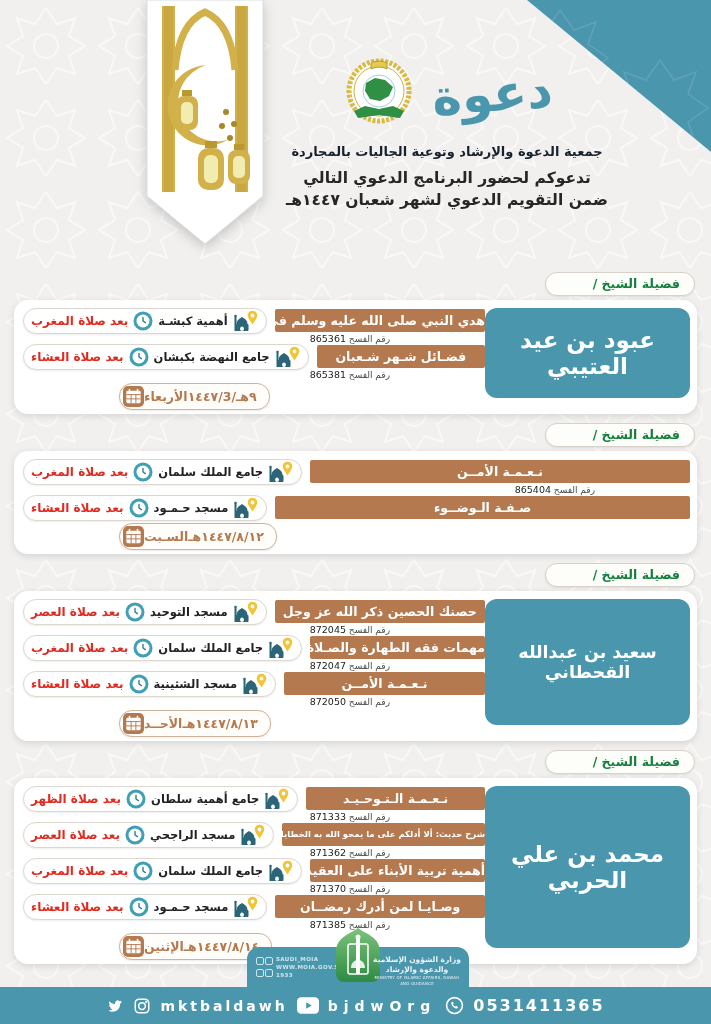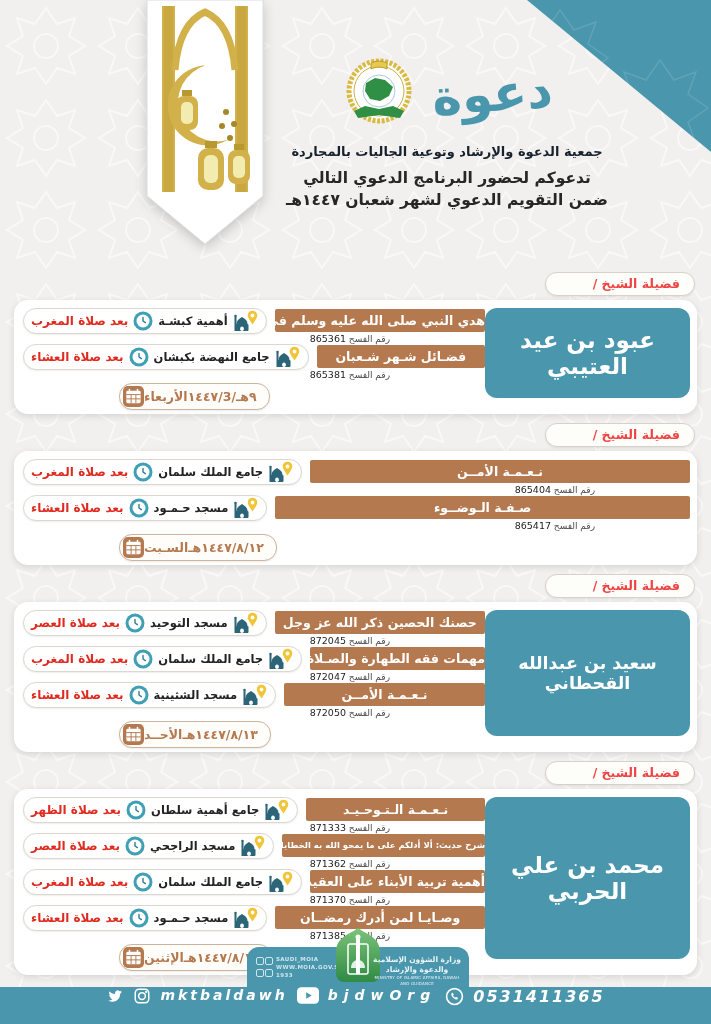--- a/index.html
+++ b/index.html
@@ -17,21 +17,21 @@
   .logo-row{display:flex;direction:ltr;justify-content:center;align-items:center;gap:16px;height:88px;}
   .dawah-word{font-size:50px;font-weight:bold;color:var(--teal,#4a96ad);
       transform:rotate(-4deg);line-height:1;letter-spacing:-2px;}
   .org-line{margin-top:6px;font-size:13px;font-weight:bold;color:#18222e;}
   .invite1{margin-top:10px;font-size:15.5px;font-weight:bold;color:#262626;}
   .invite2{margin-top:4px;font-size:15.5px;font-weight:bold;color:#262626;}
   
   .sections{position:absolute;top:272px;left:14px;right:14px;direction:rtl;}
   .sec{margin-bottom:9px;}
   .badge{display:inline-block;width:150px;box-sizing:border-box;background:#fdfdfa;
-      border:1px solid #d6d2ca;border-radius:14px;color:#ef4444;font-weight:bold;
+      border:1px solid #d6d2ca;border-radius:14px;color:#15803d;font-weight:bold;
       font-size:12.5px;padding:3px 14px 4px 26px;margin:0 2px 4px 0;
       box-shadow:0 1px 2px rgba(0,0,0,.08);}
   .card{background:#fff;border-radius:14px;padding:8px 7px 4px 9px;
       box-shadow:0 2px 7px rgba(0,0,0,.12);display:flex;}
   .name{width:205px;flex:none;background:var(--teal,#4a96ad);border-radius:12px;color:#fff;
       font-weight:bold;font-size:23px;display:flex;align-items:center;justify-content:center;
       text-align:center;margin-bottom:12px;}
   .name.long{font-size:17.5px;}
   .rows{flex:1;display:flex;flex-direction:column;min-width:0;}
   .row-top{display:flex;align-items:center;height:25px;gap:8px;}
@@ -46,21 +46,21 @@
   .time{font-size:12px;font-weight:bold;color:var(--red,#df2b20);white-space:nowrap;}
   .raqam{height:11px;line-height:11px;font-size:9px;color:#4a4a4a;text-align:right;
       padding-left:0;padding-right:95px;}
   .rnum{font-size:9.5px;color:#222;}
   .date{align-self:flex-end;margin-left:96px;margin-top:3px;direction:ltr;display:flex;
       align-items:center;background:#fffdf9;border:1px solid #cdb49c;border-radius:13px;
       padding:2px 12px 2px 3px;color:var(--brown,#b5794f);font-weight:bold;font-size:12.5px;
       box-shadow:0 1px 2px rgba(0,0,0,.08);}
   
   .footer-bar{position:absolute;left:0;right:0;bottom:0;height:37px;background:var(--teal,#4a96ad);}
-  .social{height:37px;display:flex;direction:ltr;align-items:flex-start;justify-content:center;gap:9px;color:#fff;font-style:italic;}
+  .social{height:37px;display:flex;direction:ltr;align-items:center;justify-content:center;gap:9px;color:#fff;}
   .social .txt{font-size:14px;font-weight:bold;letter-spacing:3px;}
   .social .txt.spread{letter-spacing:6px;}
   .social .txt.phone{letter-spacing:2px;font-size:16px;}
   .tab{position:absolute;bottom:37px;left:247px;width:222px;height:40px;
       background:var(--teal,#4a96ad);border-radius:12px 12px 0 0;}
   .moia-block{position:absolute;left:9px;top:8px;display:flex;gap:4px;direction:ltr;color:#cfe6ed;}
   .moia-icons{display:grid;grid-template-columns:7px 7px;grid-gap:2px;margin-top:2px;}
   .moia-icons span{width:6px;height:6px;border:1px solid #cfe6ed;border-radius:2px;display:block;}
   .moia-text{font-size:5.5px;line-height:8px;letter-spacing:.4px;font-weight:bold;}
   .ministry-text{position:absolute;right:7px;top:8px;width:90px;text-align:center;color:#eaf4f7;direction:rtl;}
@@ -267,21 +267,20 @@
         </svg>
         <span class="mname">مسجد حـمـود</span>
         <svg width="20" height="20" viewBox="0 0 20 20">
           <circle cx="10" cy="10" r="9.5" fill="#3f9fb5"></circle>
           <circle cx="10" cy="10" r="6.5" fill="#fff"></circle>
           <path d="M10 6.5V10l2.4 1.6" stroke="#2c7d92" stroke-width="1.4" fill="none" stroke-linecap="round"></path>
         </svg>
         <span class="time">بعد صلاة العشاء</span>
       </div>
     </div>
-    <div class="raqam"><span class="rlabel">رقم الفسح</span> <span class="rnum">865417</span></div>
   </div>
 
   <div class="date">
     <svg width="21" height="21" viewBox="0 0 22 22">
       <rect width="22" height="22" rx="5" fill="#b5794f"></rect>
       <rect x="3.5" y="5" width="15" height="13" rx="1.5" fill="#fff"></rect>
       <rect x="6" y="2.8" width="1.6" height="3.6" rx=".8" fill="#fff"></rect>
       <rect x="14.4" y="2.8" width="1.6" height="3.6" rx=".8" fill="#fff"></rect>
       <g stroke="#b5794f" stroke-width="1">
         <path d="M3.5 9h15"></path>

